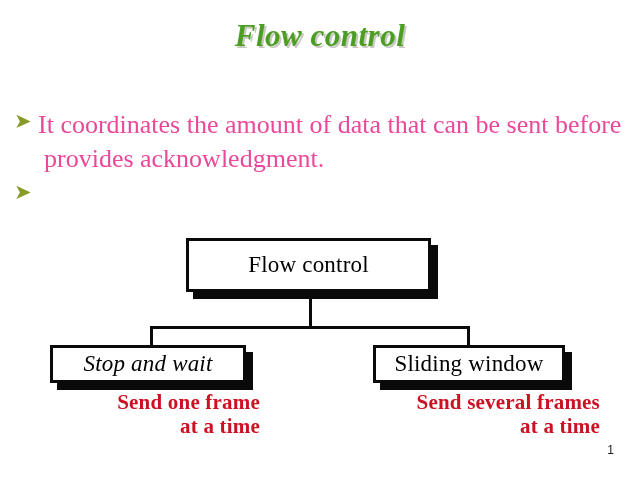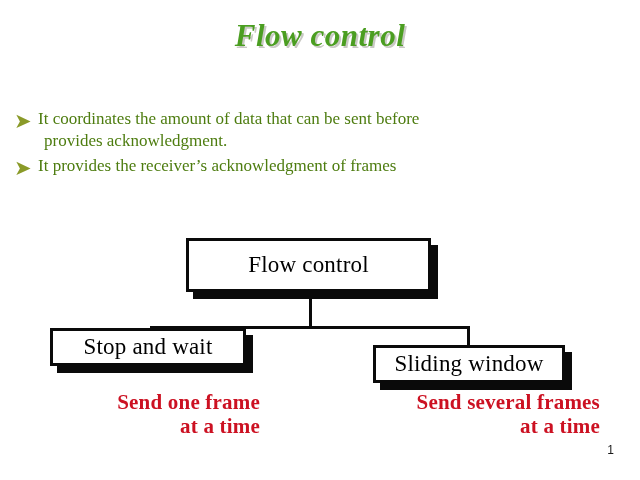--- a/index.html
+++ b/index.html
@@ -57,23 +57,23 @@
     line-height: 1;
     padding-top: 3px;
     color: #8a9a28;
     font-size: 21px;
     font-family: "DejaVu Sans", sans-serif;
     text-align: left;
   }
   .bullet-text {
     flex: 1 1 auto;
     font-family: "Liberation Serif", serif;
-    font-size: 17px;
+    font-size: 26px;
     line-height: 1.30;
-    color: #4d7c0f;
+    color: #ec4899;
   }
   .bullet-text .cont {
     display: block;
     padding-left: 6px;
   }
 
   
   #diagram {
     position: absolute;
     left: 0;
@@ -98,23 +98,24 @@
     z-index: 3;
   }
   #node-root {
     left: 186px;
     top: 10px;
     width: 245px;
     height: 54px;
   }
   #node-stop-and-wait {
     left: 50px;
-    top: 100px;
+    top: 117px;
     width: 196px;
     height: 38px;
+    font-style: italic;
   }
   #node-sliding-window {
     left: 373px;
     top: 117px;
     width: 192px;
     height: 38px;
   }
 
   
   .conn {
@@ -168,21 +169,20 @@
           <span>It coordinates the amount of data that can be sent before</span>
           <span class="cont">provides acknowledgment.</span>
         </span>
       </div>
     </div>
 
     <div class="bullet-block">
       <div class="bullet-row">
         <span class="bullet-marker">➤</span>
         <span class="bullet-text">
-          <span>It provides the receiver’s acknowledgment of frames</span>
         </span>
       </div>
     </div>
 
   </div>
 
   <div id="diagram">
 
     <div class="conn" id="conn-root-stem"></div>
     <div class="conn" id="conn-crossbar"></div>

